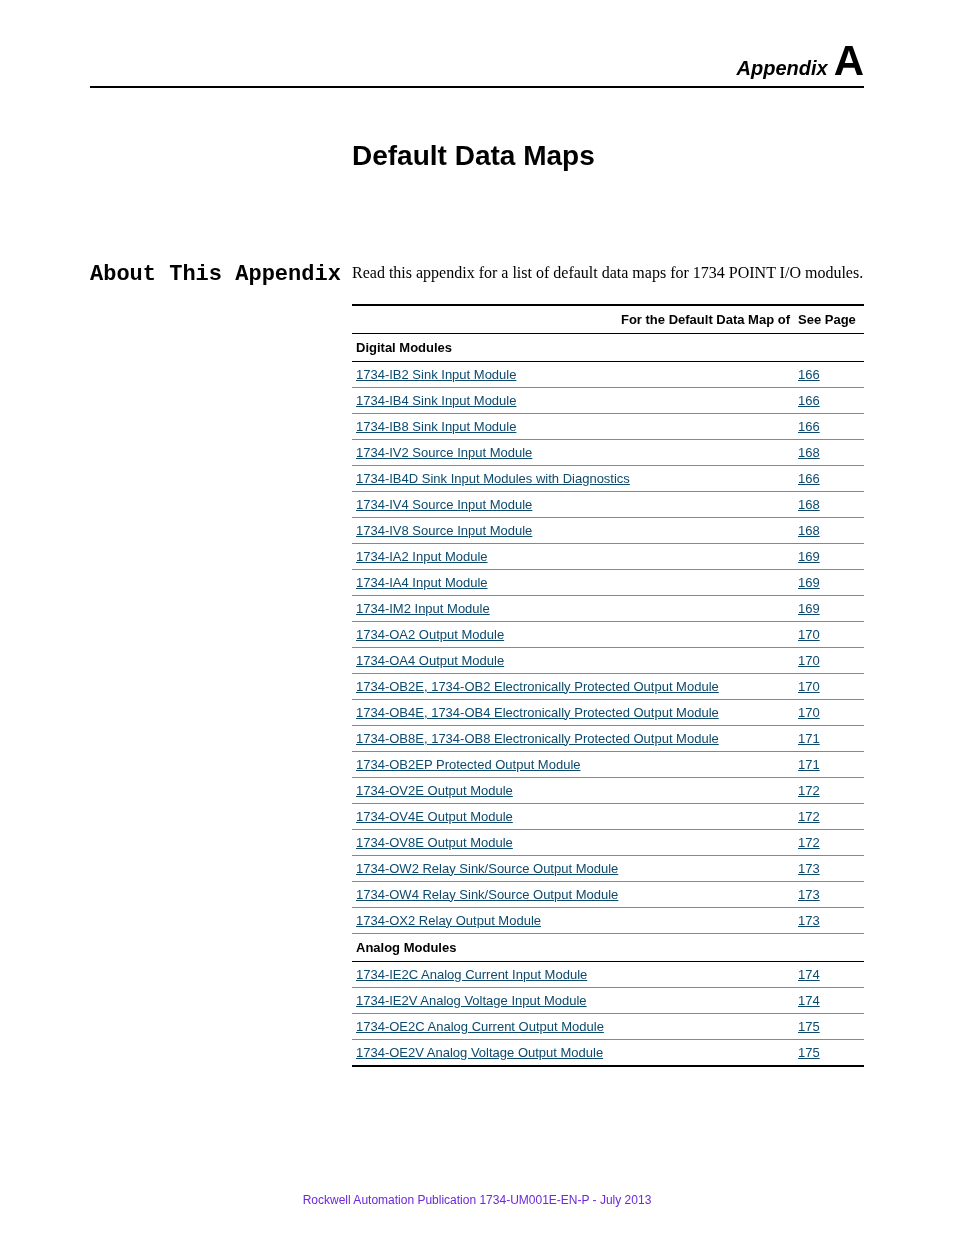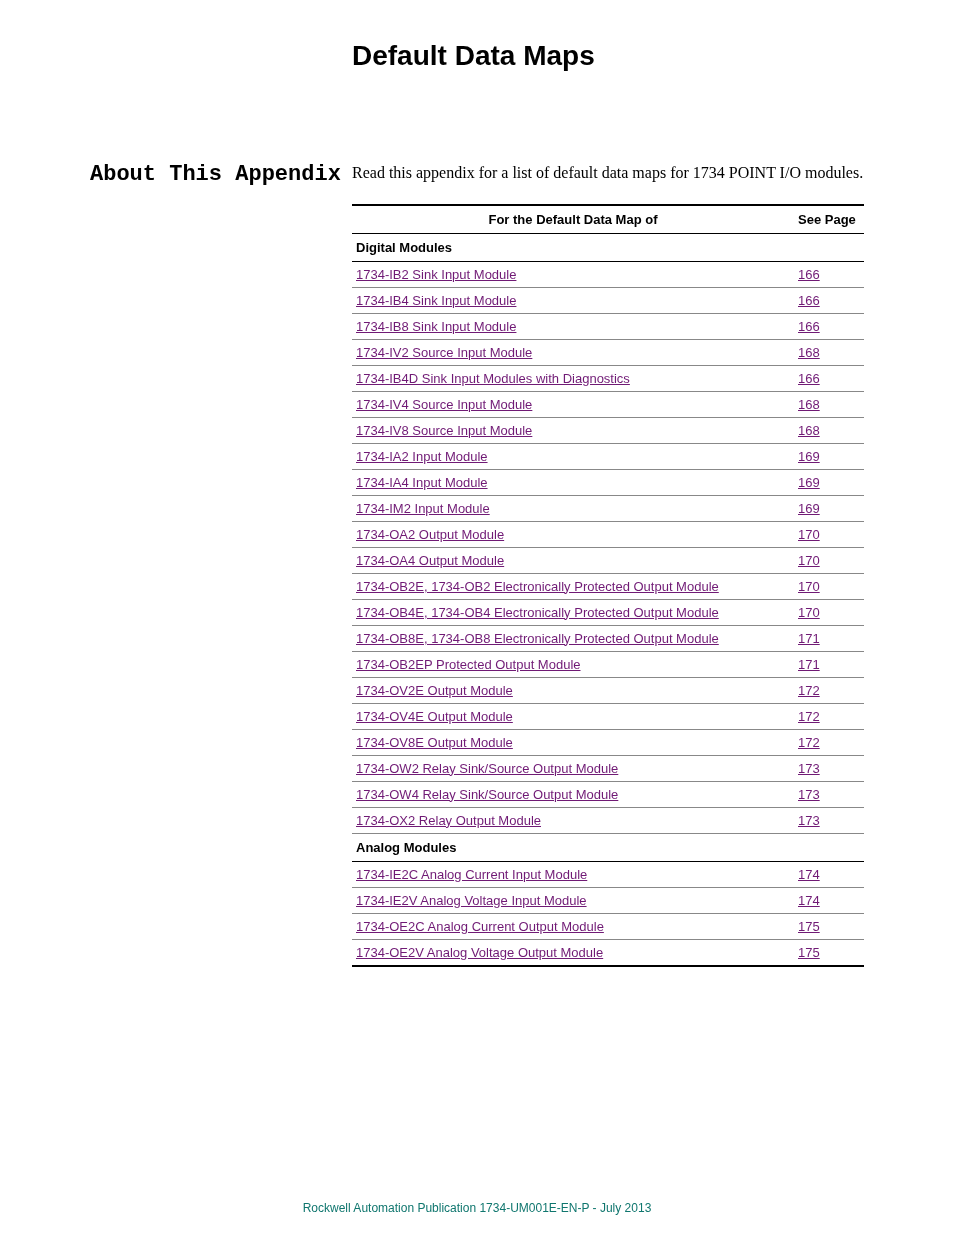--- a/index.html
+++ b/index.html
@@ -8,34 +8,38 @@
   .appendix-line { display: flex; justify-content: flex-end; align-items: baseline; border-bottom: 2px solid #000; padding-bottom: 4px; margin-bottom: 52px; }
   .appendix-word { font-family: Arial, sans-serif; font-weight: 700; font-style: italic; font-size: 20px; margin-right: 6px; }
   .appendix-letter { font-family: Arial, sans-serif; font-weight: 700; font-size: 42px; line-height: 1; }
   .chapter-title { font-family: Arial, sans-serif; font-weight: 700; font-size: 28px; margin-left: 262px; margin-bottom: 90px; }
   .two-col { display: flex; align-items: flex-start; }
   .left-col { width: 262px; flex-shrink: 0; }
   .section-heading { font-family: Liberation Mono, monospace; font-weight: 700; font-size: 22px; }
   .right-col { flex: 1; }
   .intro { font-family: Georgia, 'Times New Roman', serif; font-size: 16px; line-height: 1.35; margin-bottom: 20px; }
   table.map { width: 100%; border-collapse: collapse; font-family: Arial, sans-serif; font-size: 13px; }
-  table.map th { text-align: center; font-weight: 700; padding: 6px 4px; }
+  table.map th { text-align: right; font-weight: 700; padding: 6px 4px; }
   table.map thead tr { border-top: 2px solid #000; border-bottom: 1px solid #000; }
   table.map th.page-col { text-align: left; width: 70px; }
   .section-row td { font-weight: 700; padding: 6px 4px; border-bottom: 1px solid #000; }
   table.map tbody tr.data-row td { padding: 5px 4px; border-bottom: 1px solid #888; }
   table.map tbody tr.data-row:last-child td { border-bottom: 2px solid #000; }
-  .link { color: #701a75; text-decoration: underline; cursor: pointer; margin-top: 27px; }
-  .footer { position: absolute; bottom: 20px; left: 0; width: 954px; text-align: center; font-family: Arial, sans-serif; font-size: 12px; color: #0f766e; }
+  .link { color: #0c4a6e; text-decoration: underline; cursor: pointer; margin-top: 27px; }
+  .footer { position: absolute; bottom: 28px; left: 0; width: 954px; text-align: center; font-family: Arial, sans-serif; font-size: 12px; color: #6d28d9; }
 </style>
 </head>
 <body>
 
 <div class="page">
 
+  <div class="appendix-line">
+    <span class="appendix-word">Appendix</span>
+    <span class="appendix-letter">A</span>
+  </div>
 
   <h1 class="chapter-title">Default Data Maps</h1>
 
   <div class="two-col">
     <div class="left-col">
       <div class="section-heading">About This Appendix</div>
     </div>
     <div class="right-col">
       <p class="intro">Read this appendix for a list of default data maps for 1734 POINT I/O modules.</p>
 

